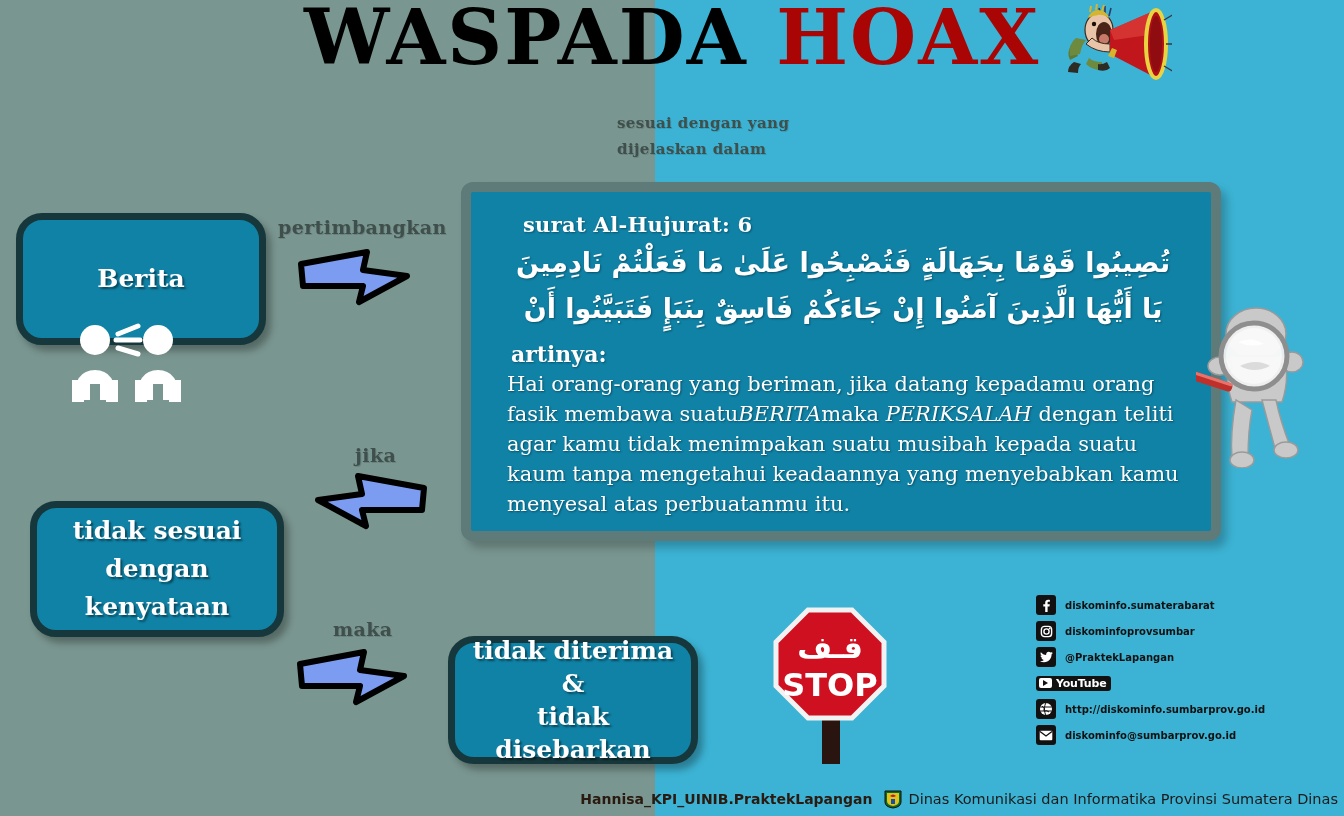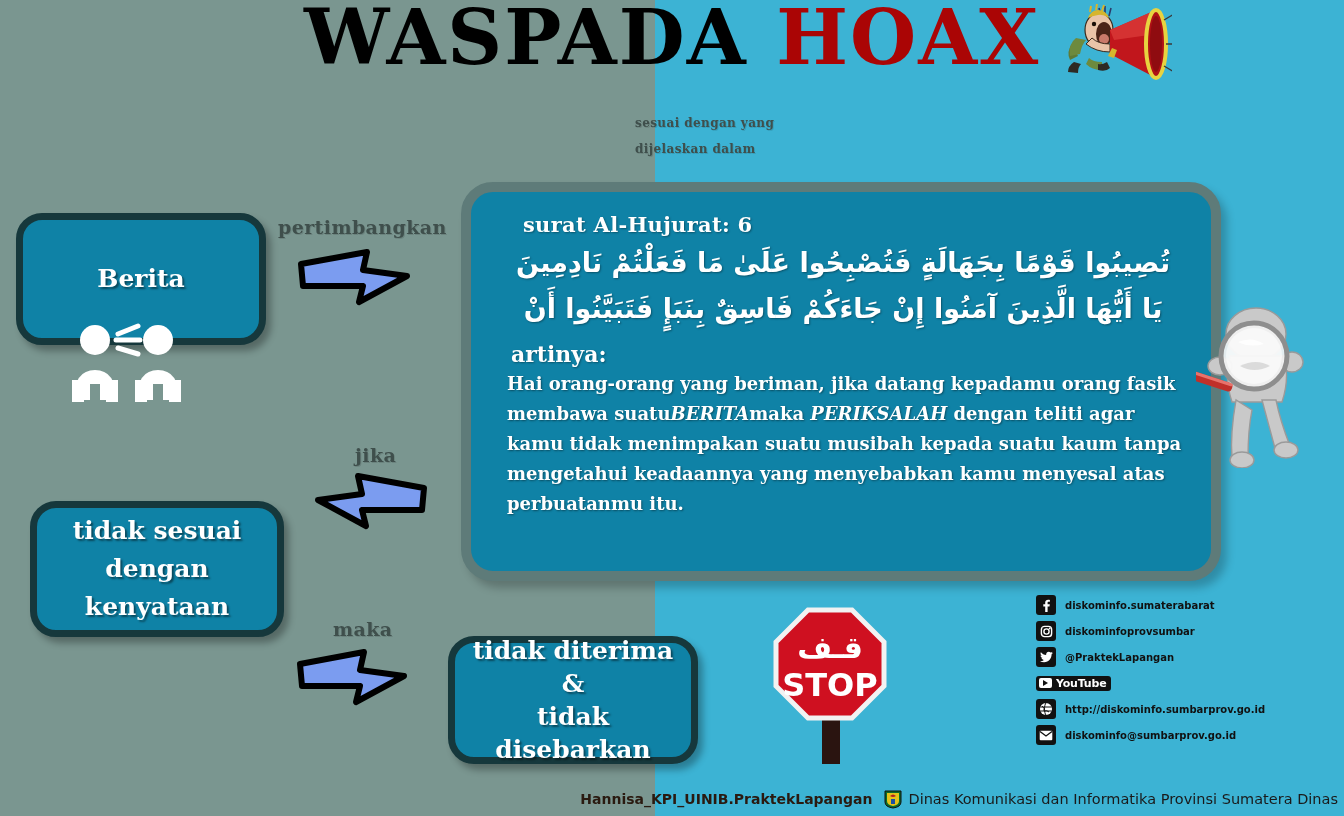--- a/index.html
+++ b/index.html
@@ -29,21 +29,21 @@
   
   .megaphone{position:absolute;left:1052px;top:4px;width:120px;height:82px;}
 
   
   .glabel{
     position:absolute;color:#3f4f4c;
     font-family:"DejaVu Serif", serif;font-weight:700;
     font-size:19px;line-height:24px;letter-spacing:.4px;
     text-shadow:1px 1px 0 rgba(0,0,0,.12);
   }
-  #lbl-sesuai{left:617px;top:110px;font-size:12px;line-height:26px;margin-left:18px;}
+  #lbl-sesuai{left:617px;top:110px;font-size:15px;line-height:26px;}
   #lbl-pertimbangkan{left:278px;top:215px;}
   #lbl-jika{left:355px;top:443px;}
   #lbl-maka{left:333px;top:617px;}
 
   
   .rbox{
     position:absolute;box-sizing:border-box;
     background:#0f82a6;
     border:7px solid #16383c;
     border-radius:26px;
@@ -58,25 +58,25 @@
   #box-tidak-diterima{left:448px;top:636px;width:250px;height:128px;font-size:25px;line-height:33px;}
 
   
   .people{position:absolute;left:60px;top:322px;width:140px;height:80px;}
 
   
   .arrow{position:absolute;}
 
   
   #verse-panel{
-    position:absolute;left:461px;top:182px;width:760px;height:399px;
+    position:absolute;left:461px;top:182px;width:760px;height:359px;
     box-sizing:border-box;
     background:#0f82a6;
     border:10px solid #5e7b79;
-    border-radius:32px;
+    border-radius:12px;
     box-shadow:6px 7px 9px rgba(0,0,0,.22);
     padding:16px 18px 10px 22px;
     color:#fff;
   }
   #verse-title{
     font-family:"DejaVu Serif", serif;font-weight:700;font-size:21px;
     margin:4px 0 4px 30px;letter-spacing:.3px;
     text-shadow:1px 1px 2px rgba(0,0,0,.35);
   }
   .arabic{
@@ -85,22 +85,22 @@
     font-size:27px;line-height:44px;font-weight:700;
     margin:2px 4px 0 4px;
     text-shadow:1px 1px 2px rgba(0,0,0,.35);
   }
   #artinya{
     font-family:"DejaVu Serif", serif;font-weight:700;font-size:22px;
     margin:10px 0 2px 18px;
     text-shadow:1px 1px 2px rgba(0,0,0,.35);
   }
   #translation{
-    font-family:"DejaVu Serif", serif;font-weight:700;
-    font-size:18px;line-height:30px;
+    font-family:"DejaVu Serif", serif;font-weight:400;
+    font-size:21px;line-height:30px;
     margin:0 6px 0 14px;
     text-shadow:1px 1px 2px rgba(0,0,0,.4);
   }
   #translation i{font-style:italic;}
 
   
   .astronaut{position:absolute;left:1196px;top:300px;width:118px;height:168px;}
 
   
   .stopsign{position:absolute;left:772px;top:606px;width:116px;height:160px;}

